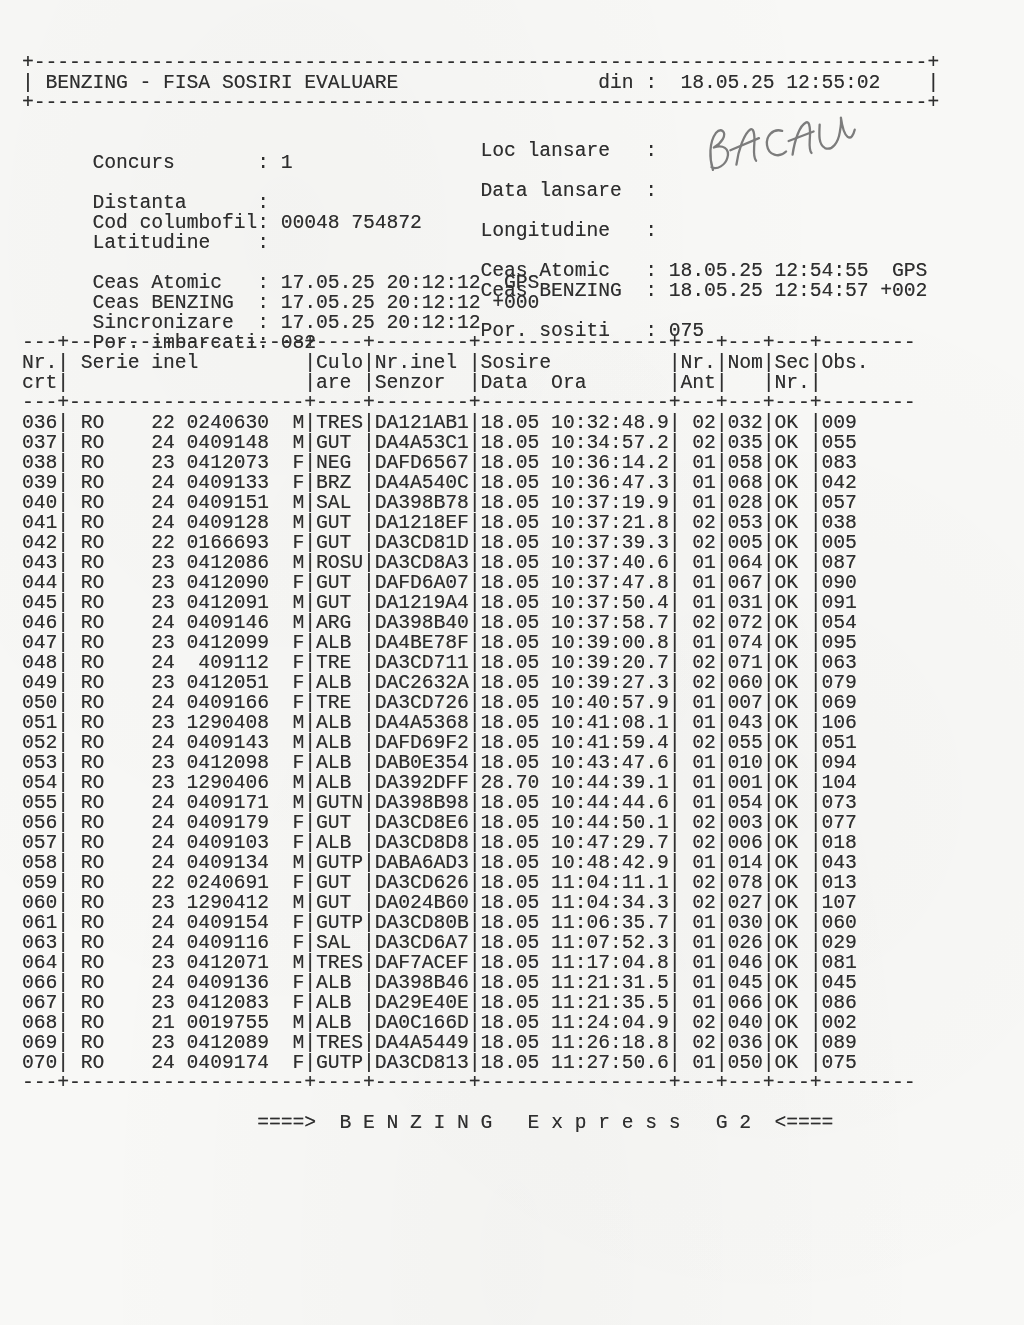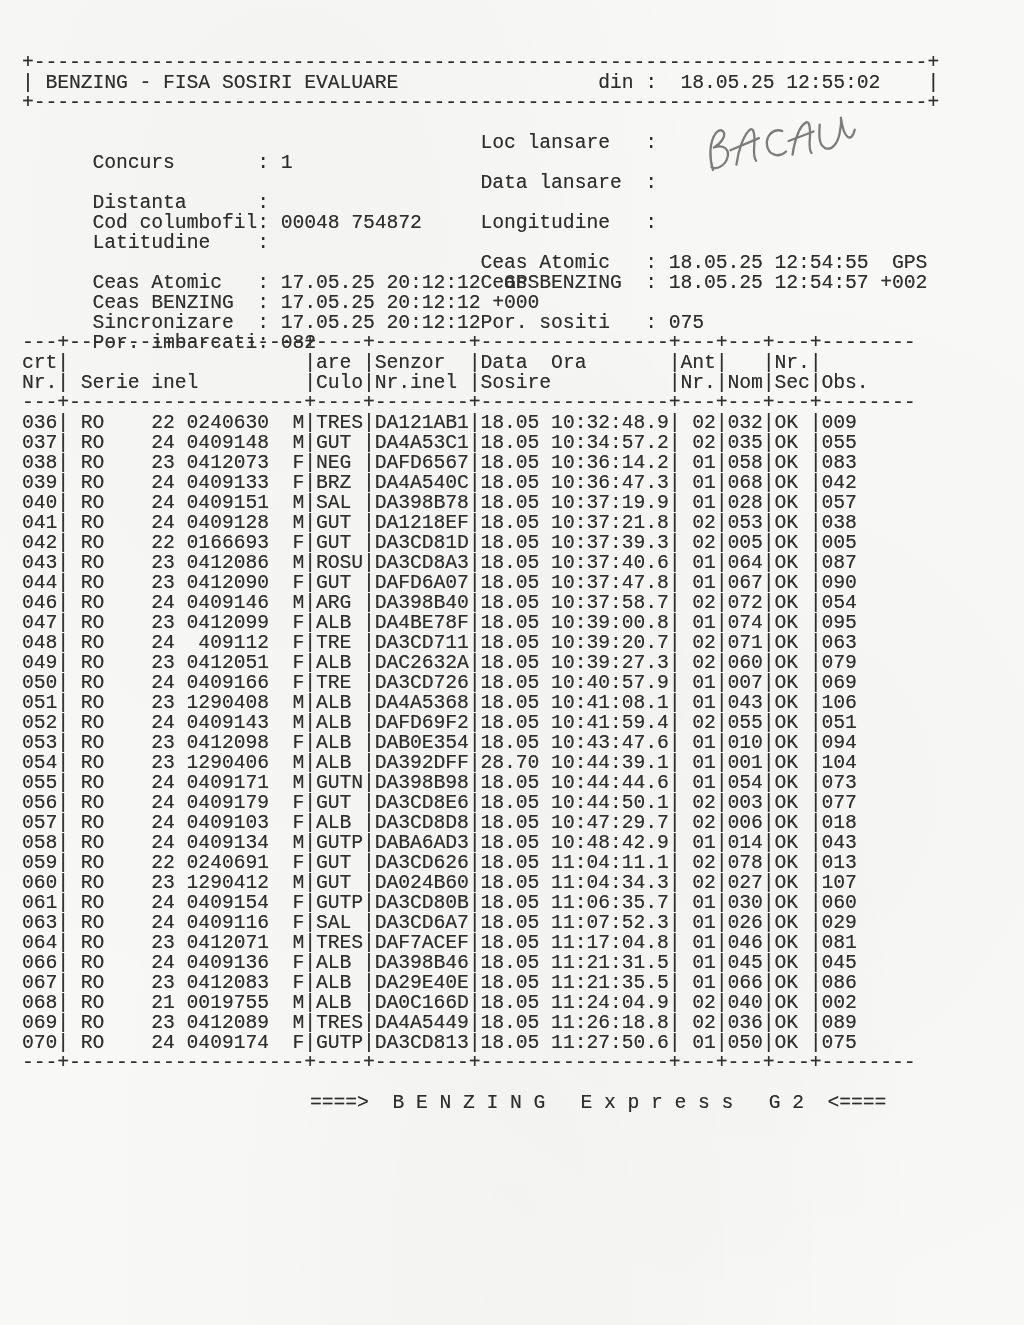--- a/index.html
+++ b/index.html
@@ -15,22 +15,22 @@
     font-family:"Liberation Mono","DejaVu Sans Mono",monospace;
     font-size:19.6px;
     line-height:20px;
     color:#2e2e2e;
     text-shadow:0.2px 0.2px 0.45px rgba(46,46,46,0.55);
   }
   .doc{position:absolute;left:22px;top:53px;}
   .line{white-space:pre;height:20px;position:relative;}
   .lb{display:inline-block;width:14ch;}
   .vl{margin-left:1ch;}
-  .rcol{position:absolute;left:39ch;top:0;white-space:pre;}
-  .footer{padding-left:14ch;text-align:center;}
+  .rcol{position:absolute;left:39ch;top:8px;white-space:pre;}
+  .footer{padding-left:14ch;}
   .m2{margin-left:2ch;}
   .m3{margin-left:3ch;}
   .hand{position:absolute;left:696px;top:112px;pointer-events:none;}
 </style>
 </head>
 <body>
 
 <div class="page">
   <div class="doc">
 
@@ -79,32 +79,33 @@
       <span class="lb">Sincronizare</span><span>:</span><span class="vl">17.05.25 20:12:12</span>
     </div>
 
     <div class="line">
       <span class="lb">Por. imbarcati</span><span>:</span><span class="vl">082</span>
       <span class="rcol"><span class="lb">Por. sositi</span><span>:</span><span class="vl">075</span></span>
     </div>
 
     <div id="table-block">
         <div class="line">---+--------------------+----+--------+----------------+---+---+---+--------</div>
+        <div class="line">Nr.| Serie inel         |Culo|Nr.inel |Sosire          |Nr.|Nom|Sec|Obs.    </div>
         <div class="line">crt|                    |are |Senzor  |Data  Ora       |Ant|   |Nr.|        </div>
-        <div class="line">Nr.| Serie inel         |Culo|Nr.inel |Sosire          |Nr.|Nom|Sec|Obs.    </div>
         <div class="line">---+--------------------+----+--------+----------------+---+---+---+--------</div>
         <div class="line">036| RO    22 0240630  M|TRES|DA121AB1|18.05 10:32:48.9| 02|032|OK |009     </div>
         <div class="line">037| RO    24 0409148  M|GUT |DA4A53C1|18.05 10:34:57.2| 02|035|OK |055     </div>
         <div class="line">038| RO    23 0412073  F|NEG |DAFD6567|18.05 10:36:14.2| 01|058|OK |083     </div>
         <div class="line">039| RO    24 0409133  F|BRZ |DA4A540C|18.05 10:36:47.3| 01|068|OK |042     </div>
         <div class="line">040| RO    24 0409151  M|SAL |DA398B78|18.05 10:37:19.9| 01|028|OK |057     </div>
         <div class="line">041| RO    24 0409128  M|GUT |DA1218EF|18.05 10:37:21.8| 02|053|OK |038     </div>
         <div class="line">042| RO    22 0166693  F|GUT |DA3CD81D|18.05 10:37:39.3| 02|005|OK |005     </div>
         <div class="line">043| RO    23 0412086  M|ROSU|DA3CD8A3|18.05 10:37:40.6| 01|064|OK |087     </div>
         <div class="line">044| RO    23 0412090  F|GUT |DAFD6A07|18.05 10:37:47.8| 01|067|OK |090     </div>
+        <div class="line">045| RO    23 0412091  M|GUT |DA1219A4|18.05 10:37:50.4| 01|031|OK |091     </div>
         <div class="line">046| RO    24 0409146  M|ARG |DA398B40|18.05 10:37:58.7| 02|072|OK |054     </div>
         <div class="line">047| RO    23 0412099  F|ALB |DA4BE78F|18.05 10:39:00.8| 01|074|OK |095     </div>
         <div class="line">048| RO    24  409112  F|TRE |DA3CD711|18.05 10:39:20.7| 02|071|OK |063     </div>
         <div class="line">049| RO    23 0412051  F|ALB |DAC2632A|18.05 10:39:27.3| 02|060|OK |079     </div>
         <div class="line">050| RO    24 0409166  F|TRE |DA3CD726|18.05 10:40:57.9| 01|007|OK |069     </div>
         <div class="line">051| RO    23 1290408  M|ALB |DA4A5368|18.05 10:41:08.1| 01|043|OK |106     </div>
         <div class="line">052| RO    24 0409143  M|ALB |DAFD69F2|18.05 10:41:59.4| 02|055|OK |051     </div>
         <div class="line">053| RO    23 0412098  F|ALB |DAB0E354|18.05 10:43:47.6| 01|010|OK |094     </div>
         <div class="line">054| RO    23 1290406  M|ALB |DA392DFF|28.70 10:44:39.1| 01|001|OK |104     </div>
         <div class="line">055| RO    24 0409171  M|GUTN|DA398B98|18.05 10:44:44.6| 01|054|OK |073     </div>

